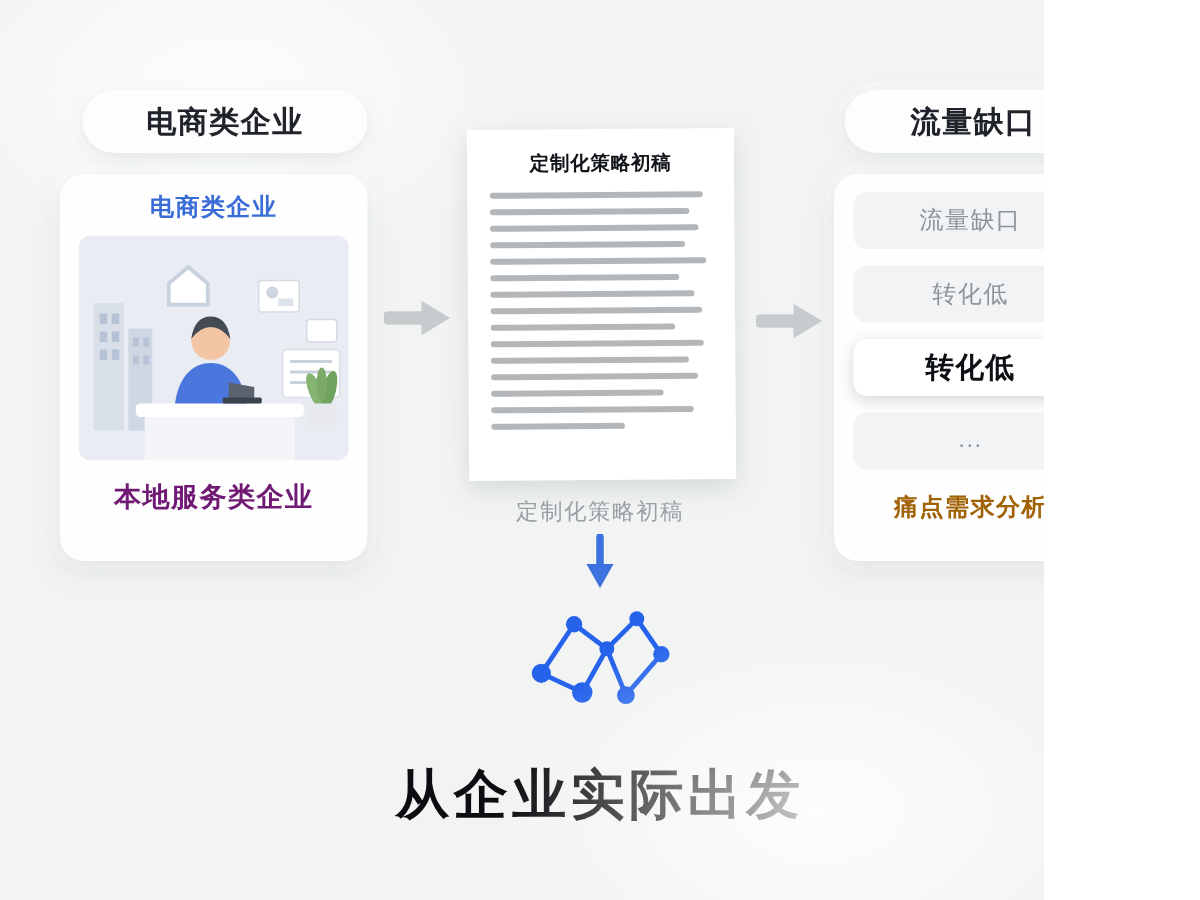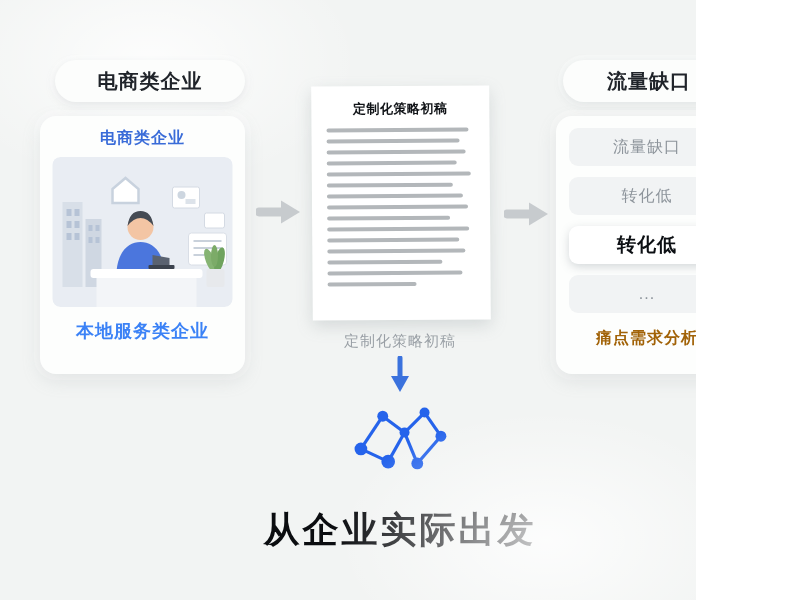--- a/index.html
+++ b/index.html
@@ -52,21 +52,21 @@
     padding: 12px 12px 14px;
     display: flex; flex-direction: column; align-items: center;
   }
   .card-title {
     font-size: 16px; font-weight: 700; color: #3a6cd8;
     letter-spacing: 1px; margin-bottom: 8px;
   }
   .illustration { width: 181px; height: 150px; border-radius: 8px; }
   .card-caption {
     margin-top: 12px;
-    font-size: 18px; font-weight: 700; color: #3b82f6;
+    font-size: 18px; font-weight: 700; color: #701a75;
     letter-spacing: 1px; white-space: nowrap;
   }
 
   .doc {
     position: absolute;
     left: 312px; top: 86px; width: 178px; height: 234px;
     background: #ffffff;
     box-shadow: 0 6px 16px rgba(140,150,155,0.28);
     padding: 14px 15px;
     transform: rotate(-0.4deg);

